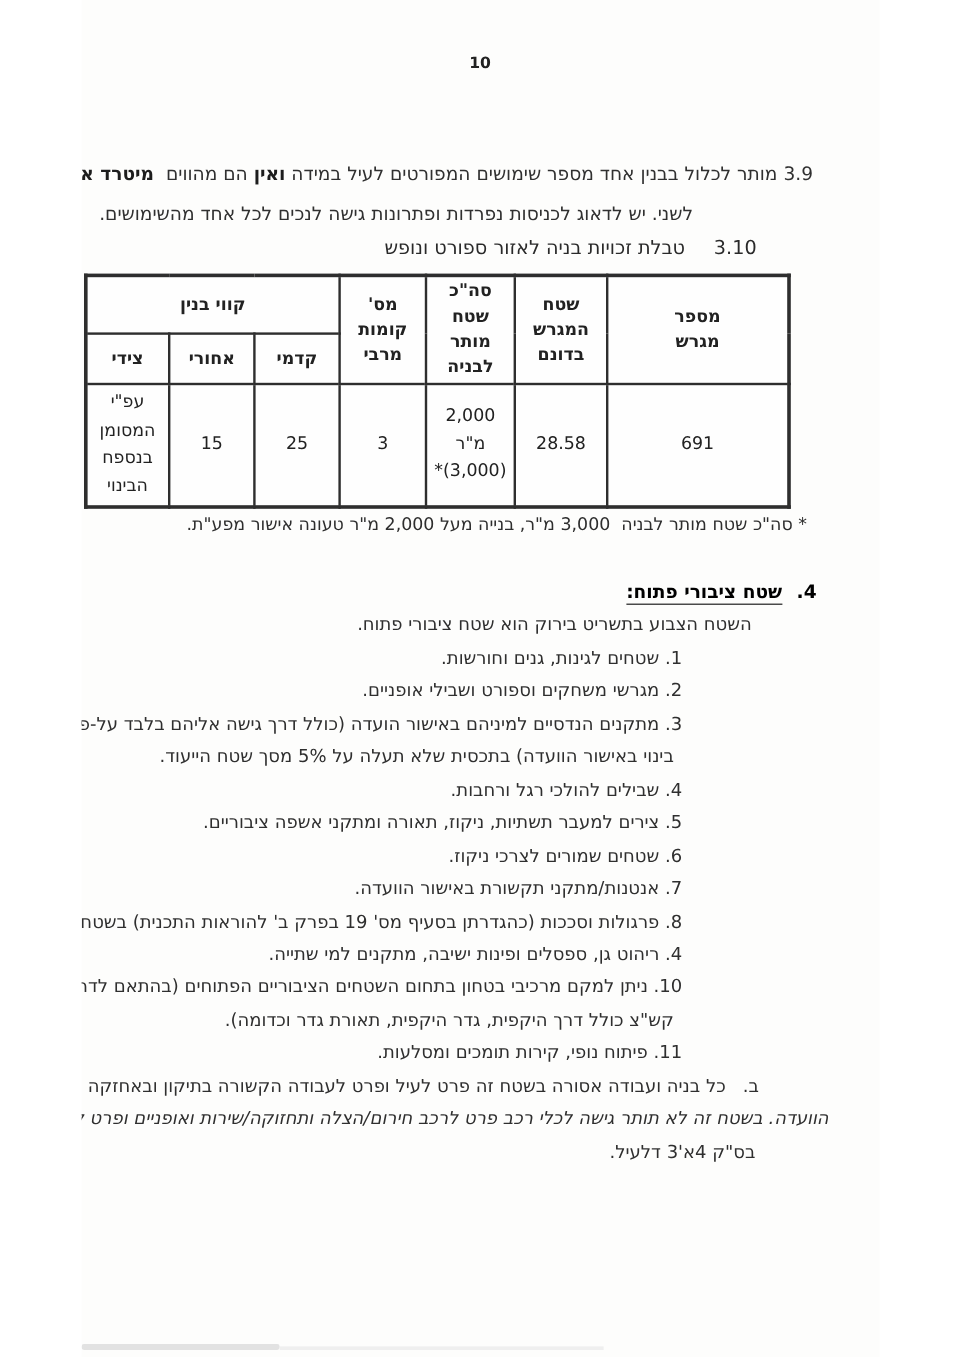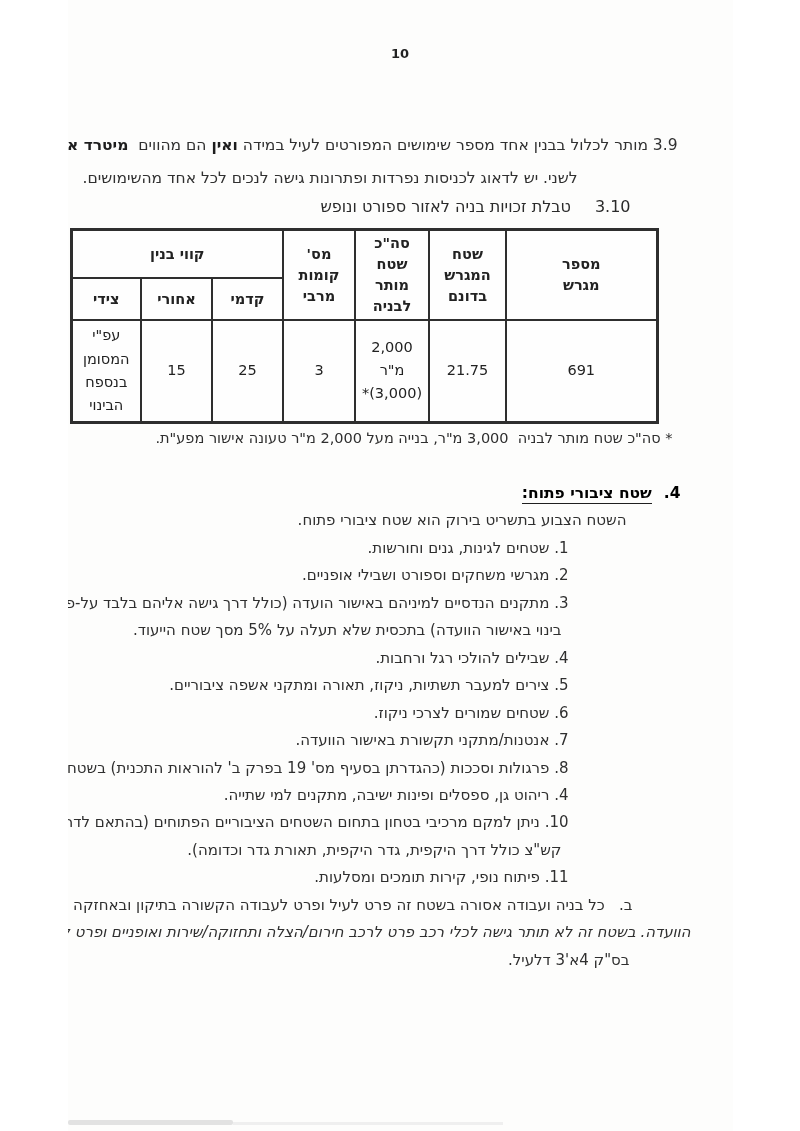--- a/index.html
+++ b/index.html
@@ -106,21 +106,21 @@
 מרבי</th>
         <th colspan="3">קווי בנין</th>
       </tr>
       <tr class="h-row2">
         <th>קדמי</th>
         <th>אחורי</th>
         <th>צידי</th>
       </tr>
       <tr class="d-row">
         <td>691</td>
-        <td>21.75</td>
+        <td>28.58</td>
         <td>2,000 מ"ר
 (3,000)*</td>
         <td>3</td>
         <td>25</td>
         <td>15</td>
         <td class="side-cell">עפ"י
 המסומן
 בנספח
 הבינוי</td>
       </tr>

